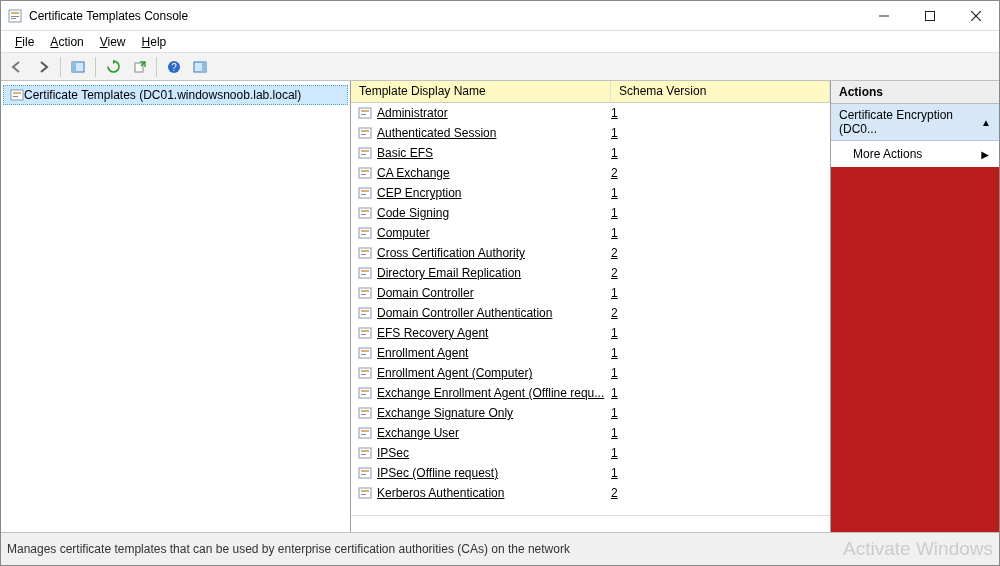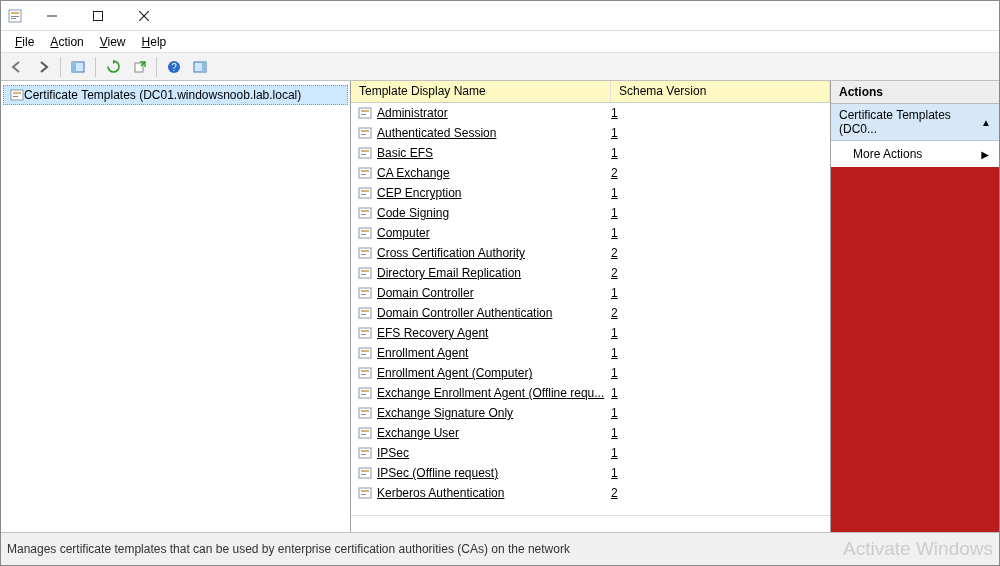--- a/index.html
+++ b/index.html
@@ -182,20 +182,21 @@
 
 <div class="titlebar">
   <span class="app-icon">
     <svg width="14" height="14">
         <rect x="1" y="1" width="12" height="12" fill="#fff" stroke="#8899aa"></rect>
         <rect x="3" y="3" width="8" height="2" fill="#d9b27a"></rect>
         <rect x="3" y="7" width="8" height="1" fill="#888"></rect>
         <rect x="3" y="9" width="5" height="1" fill="#888"></rect>
       </svg>
   </span>
+  <span class="title">Certificate Templates Console</span>
   <div class="win-controls">
     <div class="win-btn">
       <svg width="10" height="10">
           <line x1="0" y1="5" x2="10" y2="5" stroke="#222" stroke-width="1"></line>
         </svg>
     </div>
     <div class="win-btn">
       <svg width="10" height="10">
           <rect x="0.5" y="0.5" width="9" height="9" fill="none" stroke="#222" stroke-width="1"></rect>
         </svg>
@@ -508,21 +509,21 @@
         </div>
     </div>
     <div class="list-hscroll">
       <div class="list-hscroll-inner"></div>
     </div>
   </div>
 
   <div class="actions-pane">
     <div class="actions-header">Actions</div>
     <div class="actions-group">
-      <span>Certificate Templates (DC0...</span>
+      <span>Certificate Encryption (DC0...</span>
       <span class="chev">▲</span>
     </div>
     <div class="actions-item">
       <span>More Actions</span>
       <span class="chev">▶</span>
     </div>
   </div>
 
 </div>
 

